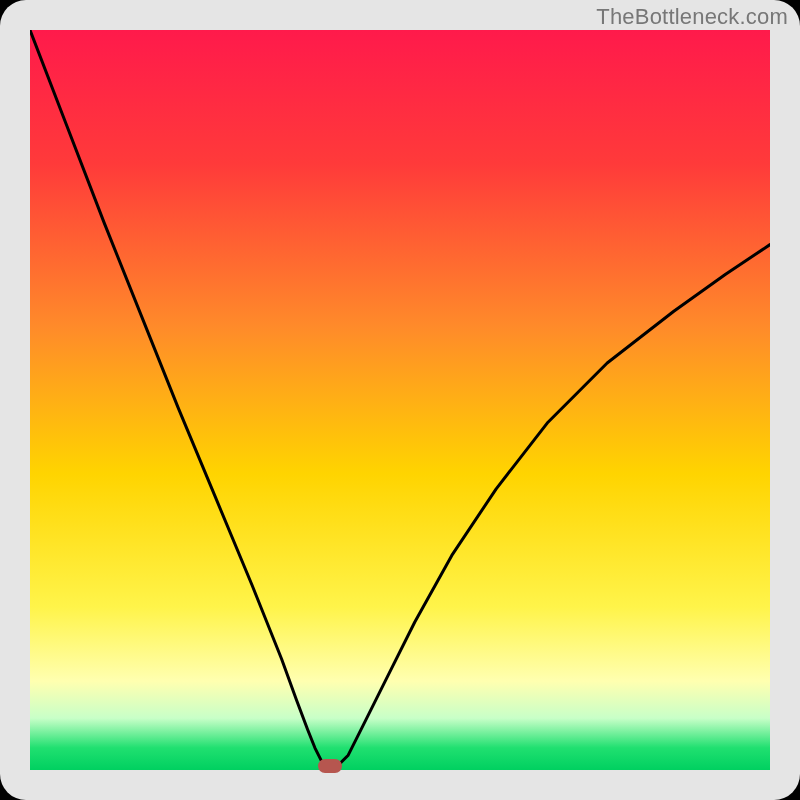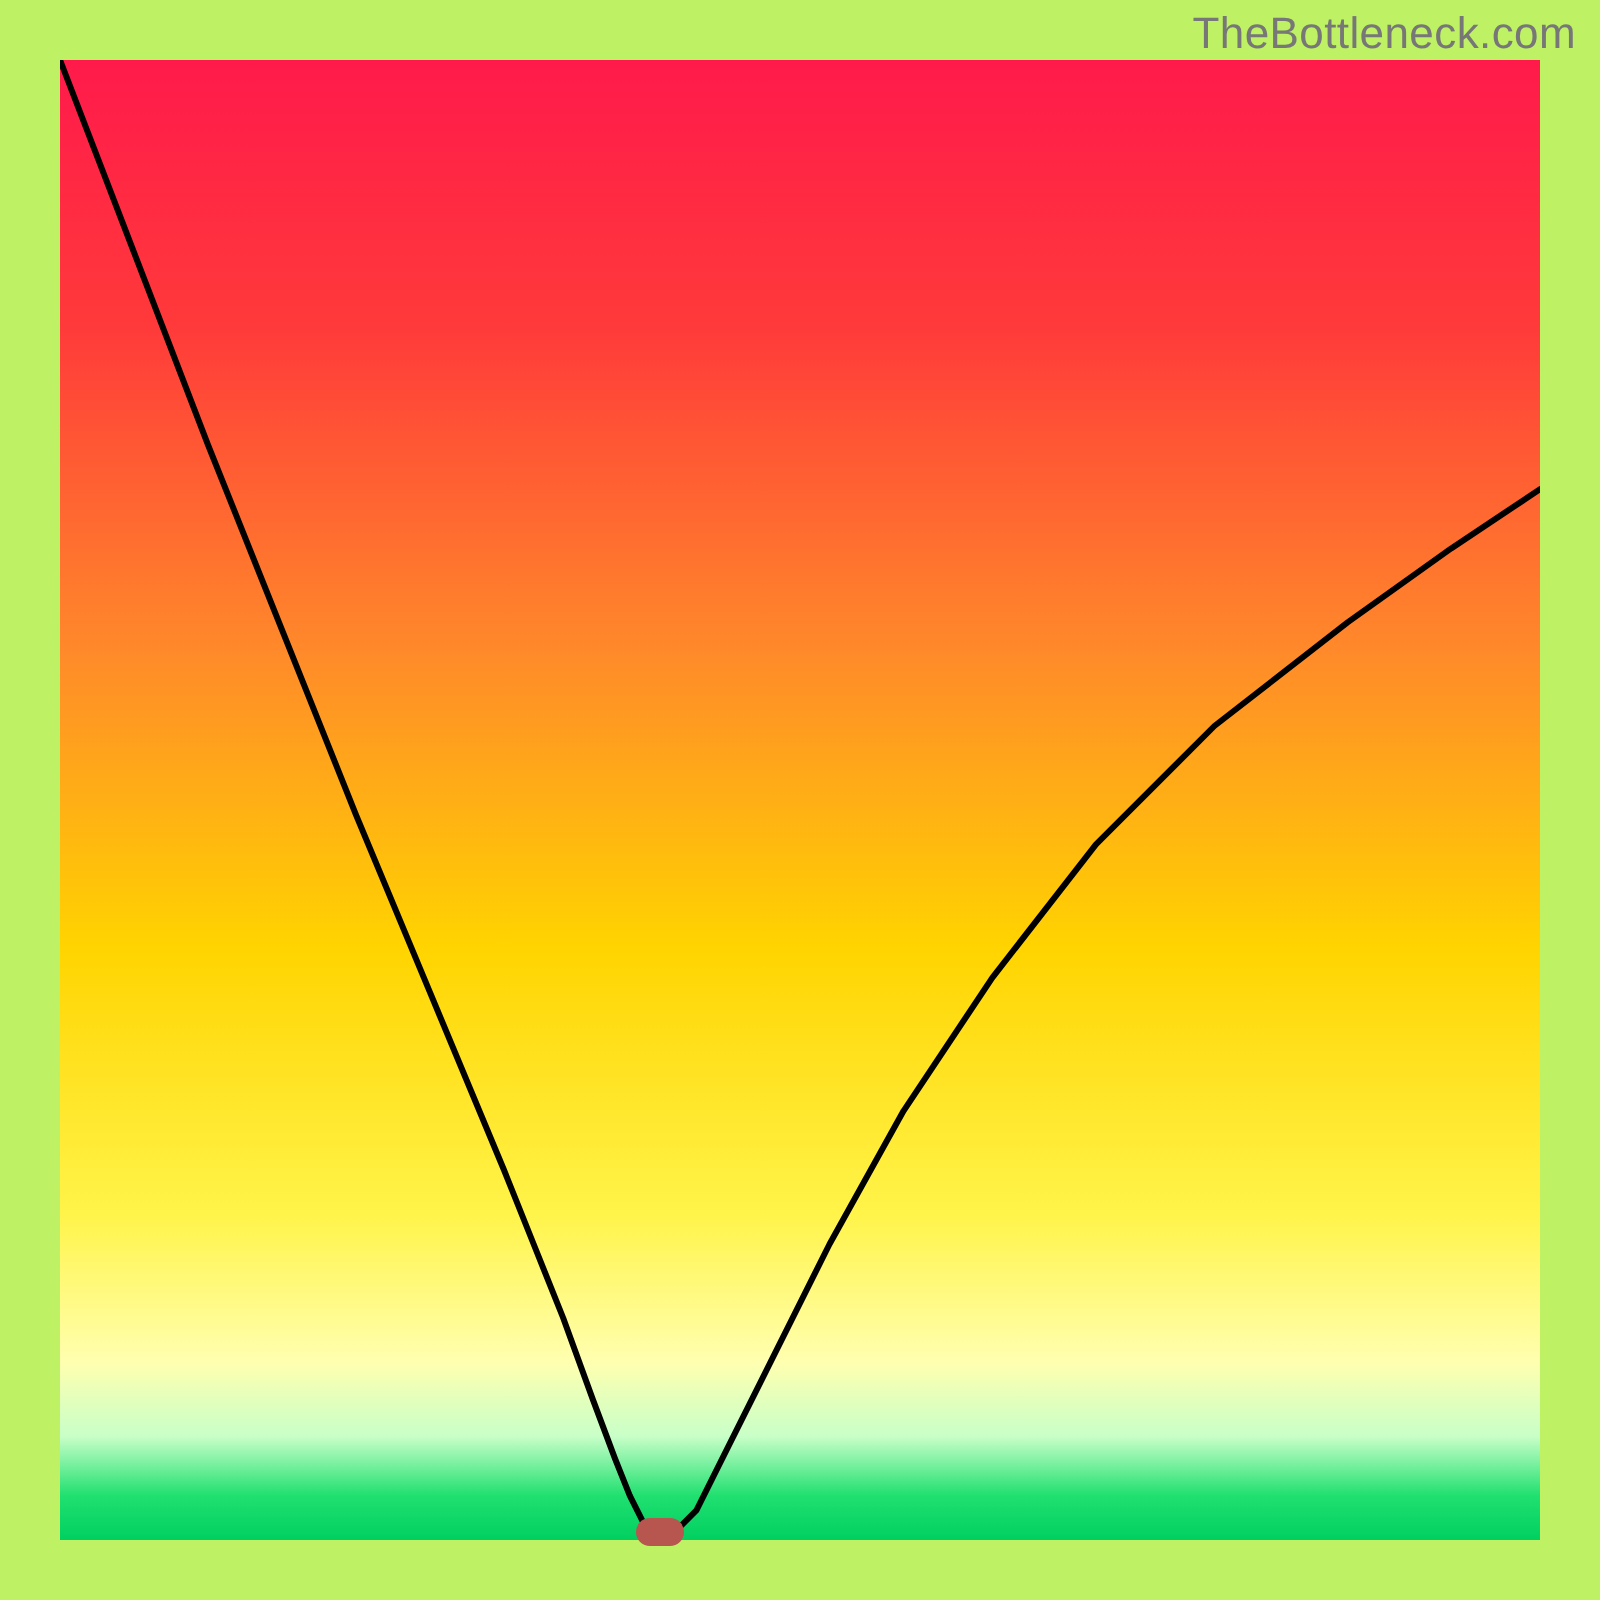--- a/index.html
+++ b/index.html
@@ -10,21 +10,22 @@
     background: #000;
     overflow: hidden;
     font-family: Arial, Helvetica, sans-serif;
   }
   .frame {
     position: absolute;
     top: 0;
     left: 0;
     width: 800px;
     height: 800px;
-    background: #bef264;
+    background: #e5e5e5;
+    border-radius: 26px;
   }
   .plot {
     position: absolute;
     top: 30px;
     left: 30px;
     width: 740px;
     height: 740px;
     
   }
   .watermark {

